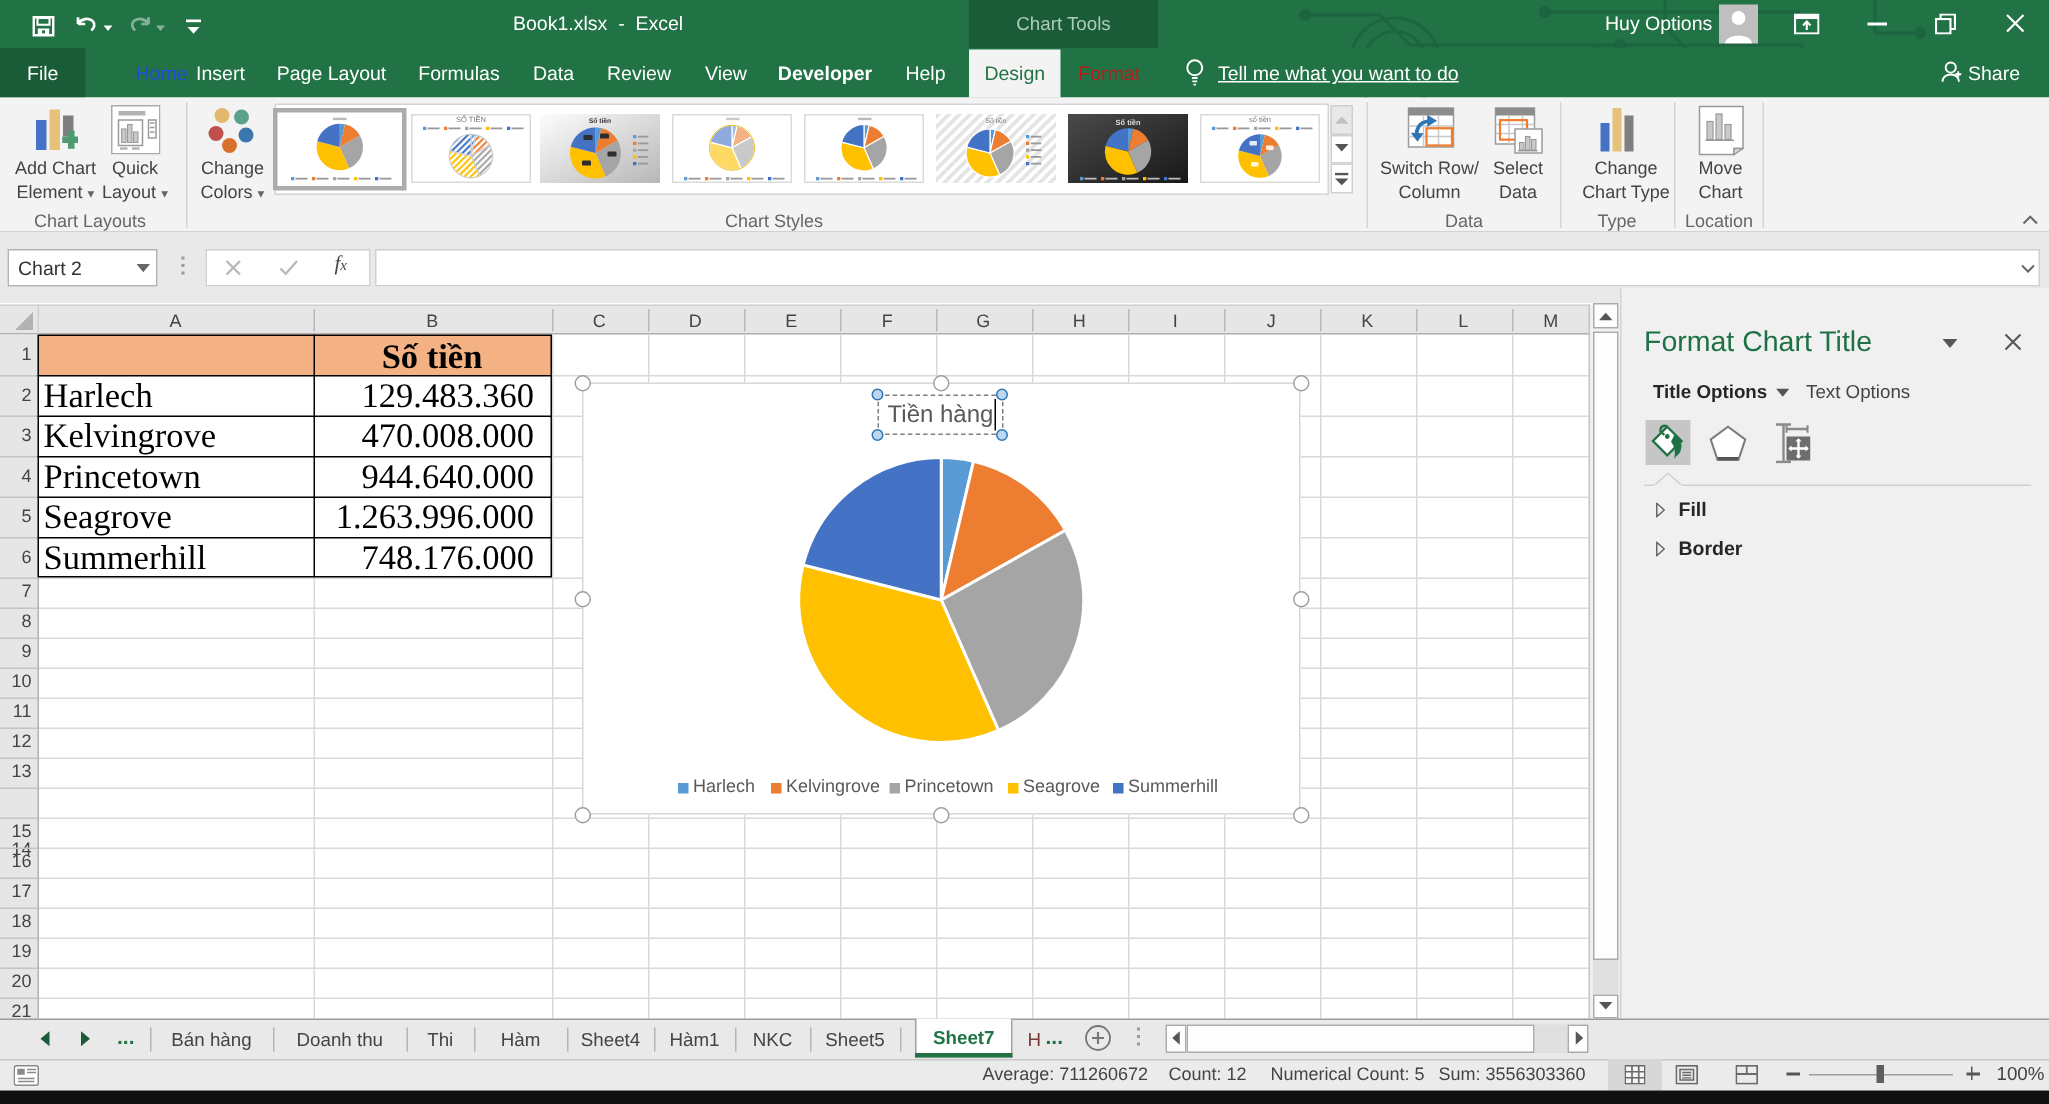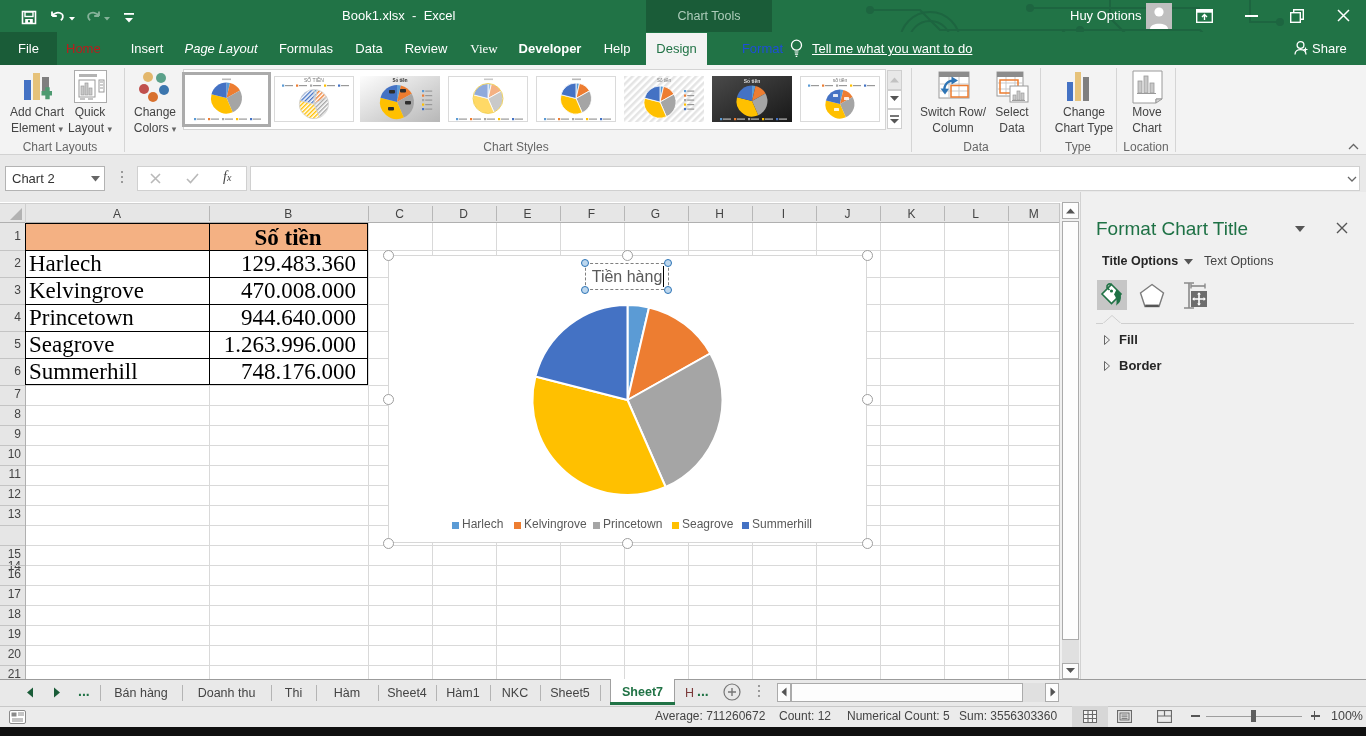--- a/index.html
+++ b/index.html
@@ -75,32 +75,32 @@
     <rect x="0.7" y="3.7" width="9.6" height="9.6" fill="none" stroke="#fff" stroke-width="1.4"></rect>
     <path d="M3.7,3.7 L3.7,0.7 L13.3,0.7 L13.3,10.3 L10.3,10.3" fill="none" stroke="#fff" stroke-width="1.4"></path>
   </svg>
   <svg class="abs" style="left:1337px;top:9px;" width="13" height="13" viewBox="0 0 13 13">
     <path d="M1,1 L12,12 M12,1 L1,12" stroke="#fff" stroke-width="1.5"></path>
   </svg>
 
   <div class="abs" style="left:0;top:32px;width:1366px;height:33px;background:#217346;"></div>
   <div class="abs" style="left:0;top:32px;width:57px;height:33px;background:#1a5c38;"></div>
   <div class="txt" style="left:0;top:41px;width:57px;text-align:center;color:#fff;font-size:13px;">File</div>
-  <div class="txt" style="left:66px;top:41px;width:49px;text-align:left;color:#b91c1c;font-size:13px;">Home</div>
+  <div class="txt" style="left:76px;top:41px;width:49px;text-align:right;color:#1d4ed8;font-size:13px;">Home</div>
   <div class="txt" style="left:124px;top:41px;width:46px;text-align:center;color:#fff;font-size:13px;">Insert</div>
-  <div class="txt" style="left:179px;top:41px;width:84px;text-align:center;color:#fff;font-size:13px;font-style:italic;">Page Layout</div>
+  <div class="txt" style="left:179px;top:41px;width:84px;text-align:center;color:#fff;font-size:13px;">Page Layout</div>
   <div class="txt" style="left:272px;top:41px;width:68px;text-align:center;color:#fff;font-size:13px;">Formulas</div>
   <div class="txt" style="left:349px;top:41px;width:40px;text-align:center;color:#fff;font-size:13px;">Data</div>
   <div class="txt" style="left:398px;top:41px;width:56px;text-align:center;color:#fff;font-size:13px;">Review</div>
-  <div class="txt" style="left:463px;top:41px;width:42px;text-align:center;color:#fff;font-size:13px;font-family:Liberation Serif, serif;">View</div>
+  <div class="txt" style="left:463px;top:41px;width:42px;text-align:center;color:#fff;font-size:13px;">View</div>
   <div class="txt" style="left:514px;top:41px;width:72px;text-align:center;color:#fff;font-size:13px;font-weight:bold;">Developer</div>
   <div class="txt" style="left:595px;top:41px;width:44px;text-align:center;color:#fff;font-size:13px;">Help</div>
   <div class="abs" style="left:646px;top:33px;width:61px;height:32px;background:#f3f3f3;"></div>
   <div class="txt" style="left:646px;top:41px;width:61px;text-align:center;color:#217346;font-size:13px;">Design</div>
-  <div class="txt" style="left:707px;top:41px;width:65px;text-align:center;color:#1d4ed8;font-size:13px;margin-left:23px;">Format</div>
+  <div class="txt" style="left:707px;top:41px;width:65px;text-align:center;color:#b91c1c;font-size:13px;">Format</div>
   <svg class="abs" style="left:789px;top:39px;" width="15" height="20" viewBox="0 0 15 20">
     <circle cx="7.5" cy="6.2" r="5" fill="none" stroke="#fff" stroke-width="1.3"></circle>
     <path d="M5.6,13 h3.8 M5.9,15.2 h3.2 M6.7,17.4 h1.6" stroke="#fff" stroke-width="1.2" fill="none"></path>
   </svg>
   <div class="txt" style="left:812px;top:41px;color:#fff;font-size:13px;text-decoration:underline;">Tell me what you want to do</div>
   <svg class="abs" style="left:1294px;top:40px;" width="15" height="16" viewBox="0 0 15 16">
     <circle cx="6.5" cy="5" r="3.4" fill="none" stroke="#fff" stroke-width="1.3"></circle>
     <path d="M1,14.5 c0,-6.5 11,-6.5 11,0" fill="none" stroke="#fff" stroke-width="1.3"></path>
     <path d="M11.5,7.5 v4 M9.5,9.5 h4" stroke="#fff" stroke-width="1.2"></path>
   </svg>

